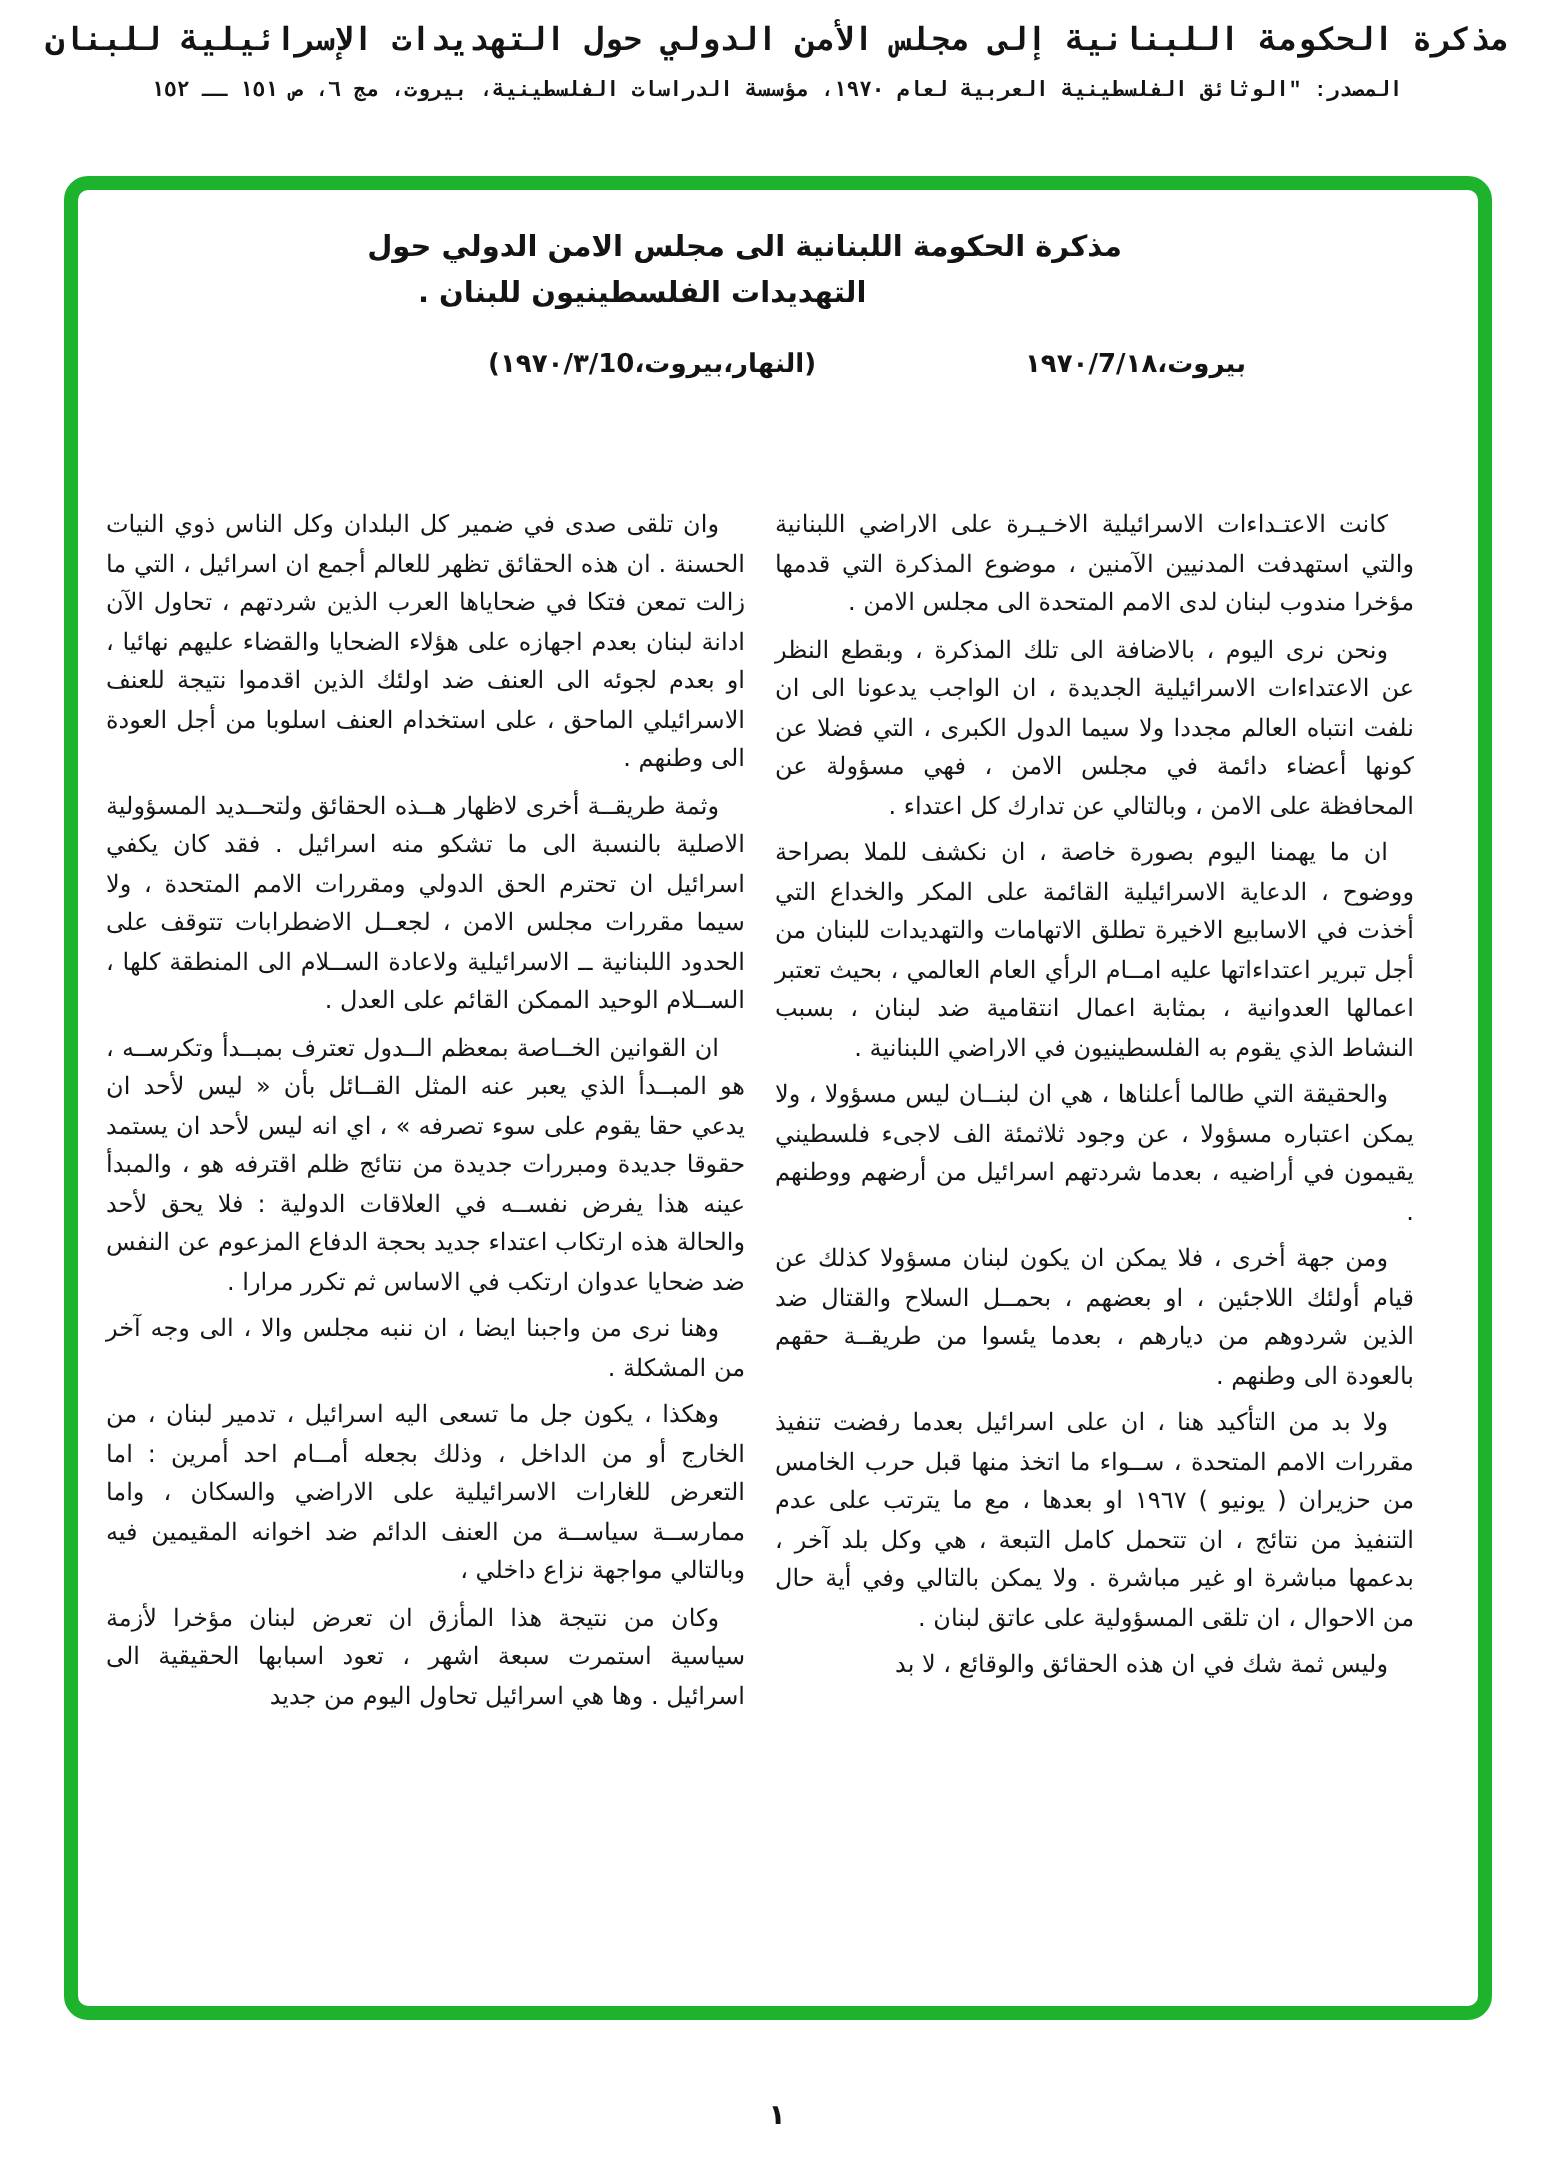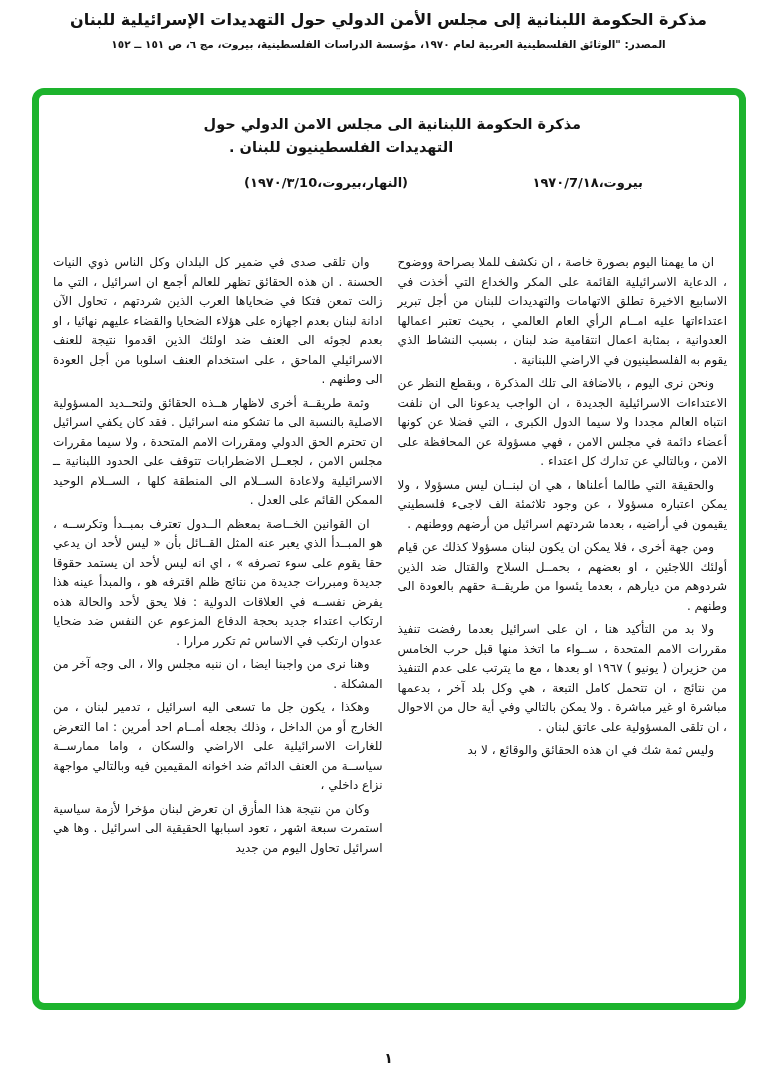--- a/index.html
+++ b/index.html
@@ -2,32 +2,32 @@
 <html lang="ar" dir="rtl"><head>
 <meta charset="utf-8">
 <style>
   html,body{margin:0;padding:0;}
   body{
     width:777px;height:1092px;position:relative;background:#ffffff;
     font-family:"DejaVu Sans", sans-serif;color:#141414;overflow:hidden;
     direction:rtl;
   }
   
-  .outer-header{position:absolute;top:10px;left:0;right:0;text-align:center;}
+  .outer-header{position:absolute;top:10px;left:0;right:0;text-align:center;font-family:Liberation Mono, monospace;}
   .outer-title{font-size:16px;font-weight:700;letter-spacing:0px;}
   .outer-source{font-size:10.5px;font-weight:700;margin-top:9px;}
   
   .doc-frame{
     position:absolute;left:32px;top:88px;width:714px;height:922px;
     box-sizing:border-box;border:7px solid #1db32d;border-radius:12px;
     background:#fff;overflow:hidden;
   }
   .doc-content{
     position:relative;height:100%;box-sizing:border-box;
-    padding:8px 12px 0 14px;
+    padding:8px 32px 0 14px;
   }
   
   .doc-title{
     width:352px;margin:10px 146px 0 auto;
     font-size:14.5px;font-weight:700;line-height:23px;text-align:left;
   }
   .doc-title div{white-space:nowrap;}
   
   .doc-date{
     display:flex;justify-content:space-between;align-items:baseline;
@@ -64,22 +64,23 @@
       <div>التهديدات الفلسطينيون للبنان .</div>
     </div>
 
     <div class="doc-date">
       <span>بيروت،١٩٧٠/7/١٨</span>
       <span>(النهار،بيروت،١٩٧٠/٣/10)</span>
     </div>
 
     <div class="columns">
       <div class="col">
+          <p>كانت الاعتـداءات الاسرائيلية الاخـيـرة على الاراضي اللبنانية والتي استهدفت المدنيين الآمنين ، موضوع المذكرة التي قدمها مؤخرا مندوب لبنان لدى الامم المتحدة الى مجلس الامن .</p>
+          <p>ونحن نرى اليوم ، بالاضافة الى تلك المذكرة ، وبقطع النظر عن الاعتداءات الاسرائيلية الجديدة ، ان الواجب يدعونا الى ان نلفت انتباه العالم مجددا ولا سيما الدول الكبرى ، التي فضلا عن كونها أعضاء دائمة في مجلس الامن ، فهي مسؤولة عن المحافظة على الامن ، وبالتالي عن تدارك كل اعتداء .</p>
           <p>ان ما يهمنا اليوم بصورة خاصة ، ان نكشف للملا بصراحة ووضوح ، الدعاية الاسرائيلية القائمة على المكر والخداع التي أخذت في الاسابيع الاخيرة تطلق الاتهامات والتهديدات للبنان من أجل تبرير اعتداءاتها عليه امــام الرأي العام العالمي ، بحيث تعتبر اعمالها العدوانية ، بمثابة اعمال انتقامية ضد لبنان ، بسبب النشاط الذي يقوم به الفلسطينيون في الاراضي اللبنانية .</p>
-          <p>ونحن نرى اليوم ، بالاضافة الى تلك المذكرة ، وبقطع النظر عن الاعتداءات الاسرائيلية الجديدة ، ان الواجب يدعونا الى ان نلفت انتباه العالم مجددا ولا سيما الدول الكبرى ، التي فضلا عن كونها أعضاء دائمة في مجلس الامن ، فهي مسؤولة عن المحافظة على الامن ، وبالتالي عن تدارك كل اعتداء .</p>
           <p>والحقيقة التي طالما أعلناها ، هي ان لبنــان ليس مسؤولا ، ولا يمكن اعتباره مسؤولا ، عن وجود ثلاثمئة الف لاجىء فلسطيني يقيمون في أراضيه ، بعدما شردتهم اسرائيل من أرضهم ووطنهم .</p>
           <p>ومن جهة أخرى ، فلا يمكن ان يكون لبنان مسؤولا كذلك عن قيام أولئك اللاجئين ، او بعضهم ، بحمــل السلاح والقتال ضد الذين شردوهم من ديارهم ، بعدما يئسوا من طريقــة حقهم بالعودة الى وطنهم .</p>
           <p>ولا بد من التأكيد هنا ، ان على اسرائيل بعدما رفضت تنفيذ مقررات الامم المتحدة ، ســواء ما اتخذ منها قبل حرب الخامس من حزيران ( يونيو ) ١٩٦٧ او بعدها ، مع ما يترتب على عدم التنفيذ من نتائج ، ان تتحمل كامل التبعة ، هي وكل بلد آخر ، بدعمها مباشرة او غير مباشرة . ولا يمكن بالتالي وفي أية حال من الاحوال ، ان تلقى المسؤولية على عاتق لبنان .</p>
           <p>وليس ثمة شك في ان هذه الحقائق والوقائع ، لا بد</p>
         </div>
       <div class="col">
           <p>وان تلقى صدى في ضمير كل البلدان وكل الناس ذوي النيات الحسنة . ان هذه الحقائق تظهر للعالم أجمع ان اسرائيل ، التي ما زالت تمعن فتكا في ضحاياها العرب الذين شردتهم ، تحاول الآن ادانة لبنان بعدم اجهازه على هؤلاء الضحايا والقضاء عليهم نهائيا ، او بعدم لجوئه الى العنف ضد اولئك الذين اقدموا نتيجة للعنف الاسرائيلي الماحق ، على استخدام العنف اسلوبا من أجل العودة الى وطنهم .</p>
           <p>وثمة طريقــة أخرى لاظهار هــذه الحقائق ولتحــديد المسؤولية الاصلية بالنسبة الى ما تشكو منه اسرائيل . فقد كان يكفي اسرائيل ان تحترم الحق الدولي ومقررات الامم المتحدة ، ولا سيما مقررات مجلس الامن ، لجعــل الاضطرابات تتوقف على الحدود اللبنانية ــ الاسرائيلية ولاعادة الســلام الى المنطقة كلها ، الســلام الوحيد الممكن القائم على العدل .</p>
           <p>ان القوانين الخــاصة بمعظم الــدول تعترف بمبــدأ وتكرســه ، هو المبــدأ الذي يعبر عنه المثل القــائل بأن « ليس لأحد ان يدعي حقا يقوم على سوء تصرفه » ، اي انه ليس لأحد ان يستمد حقوقا جديدة ومبررات جديدة من نتائج ظلم اقترفه هو ، والمبدأ عينه هذا يفرض نفســه في العلاقات الدولية : فلا يحق لأحد والحالة هذه ارتكاب اعتداء جديد بحجة الدفاع المزعوم عن النفس ضد ضحايا عدوان ارتكب في الاساس ثم تكرر مرارا .</p>
           <p>وهنا نرى من واجبنا ايضا ، ان ننبه مجلس والا ، الى وجه آخر من المشكلة .</p>

